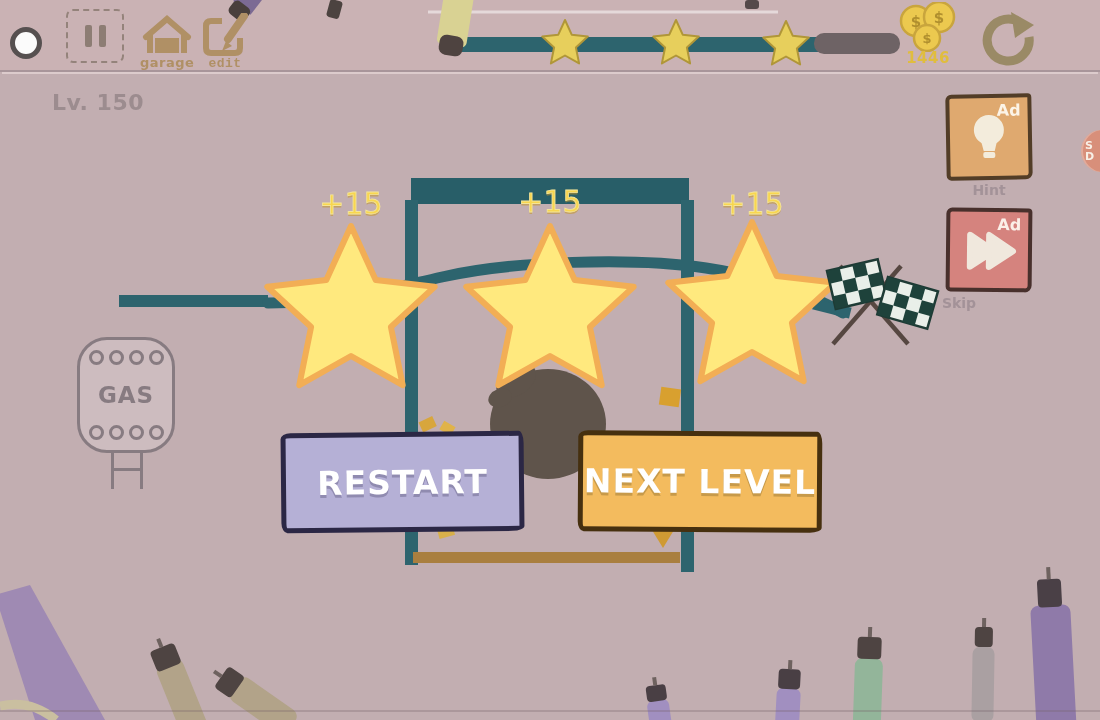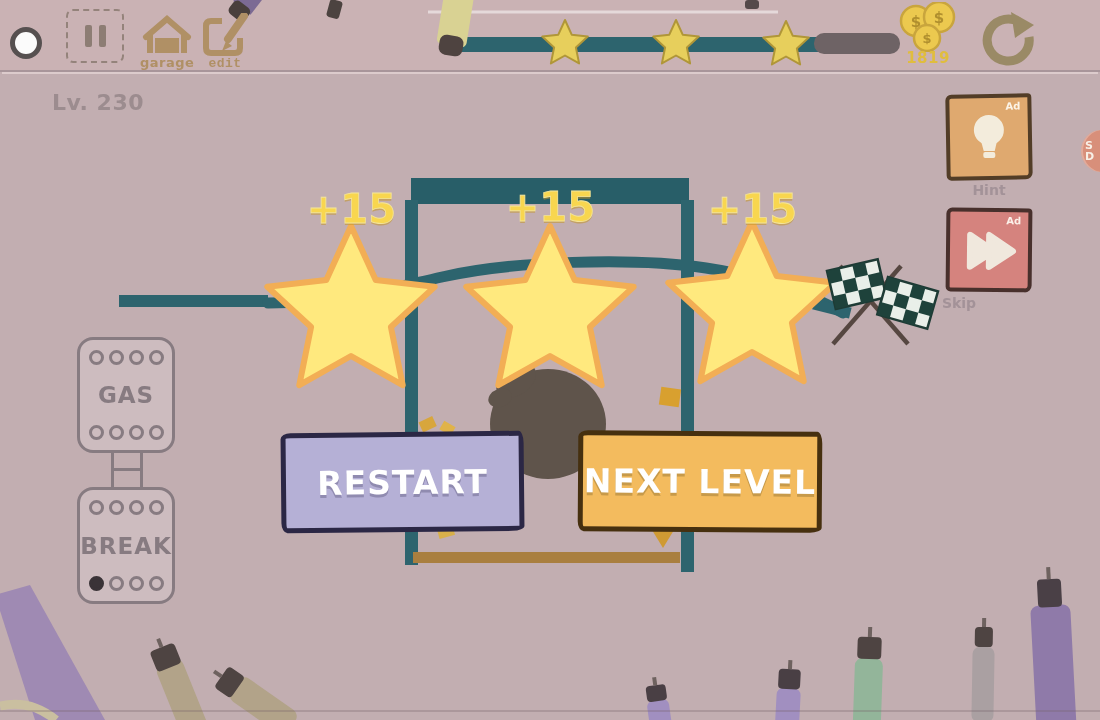--- a/index.html
+++ b/index.html
@@ -38,21 +38,21 @@
   .f-teal{fill:var(--c-teal,#2d646e);}
   .s-teal{stroke:var(--c-teal,#2d646e);}
   .f-platform{fill:var(--c-platform,#285e68);}
   .f-floor{fill:var(--c-floor,#a97f3f);}
   .f-blob{fill:var(--c-blob,#5f544b);}
   .bigstar{fill:var(--c-star-fill,#ffe97e);stroke:var(--c-star-stroke,#f2ae55);stroke-width:6;stroke-linejoin:round;}
   .sstar{fill:var(--c-small-star-fill,#e7cf5c);stroke:var(--c-small-star-stroke,#b09638);stroke-width:2;stroke-linejoin:round;}
   
   .level-label{left:52px;top:90px;font-size:22px;font-weight:bold;color:var(--c-hud-text,#9c8c8f);letter-spacing:.5px;z-index:10;}
   .reward{
-    width:90px;text-align:right;font-size:40px;font-weight:bold;z-index:10;
+    width:90px;text-align:center;font-size:30px;font-weight:normal;z-index:10;
     color:var(--c-reward,#f8d64f);
     text-shadow:0 2px 0 rgba(196,150,40,.55);
     -webkit-text-stroke:.8px #f3e49a;
   }
   #reward-1{left:306px;top:186px;} #reward-2{left:505px;top:184px;} #reward-3{left:707px;top:186px;}
   
   .big-btn{
     z-index:10;box-sizing:border-box;display:flex;align-items:center;justify-content:center;
     font-weight:bold;font-size:33px;color:#fff;letter-spacing:1px;cursor:pointer;
     border-radius:10px 5px 12px 6px / 6px 12px 5px 10px;
@@ -67,38 +67,38 @@
     background:var(--c-next-bg,#f3bb5e);border:5px solid var(--c-next-border,#46300f);
     transform:rotate(.4deg);text-shadow:0 3px 0 #c79a4a;
   }
   
   .sq-btn{
     width:86px;height:86px;box-sizing:border-box;z-index:10;cursor:pointer;
     border-radius:6px 4px 7px 5px;display:flex;align-items:center;justify-content:center;
   }
   .hint-btn{left:946px;top:94px;background:var(--c-hint-bg,#dfa96f);border:4px solid var(--c-hint-border,#523d27);transform:rotate(-1deg);}
   .skip-btn{left:946px;top:208px;height:84px;background:var(--c-skip-bg,#d5837e);border:4px solid var(--c-skip-border,#48302c);transform:rotate(.6deg);}
-  .ad-tag{position:absolute;top:3px;right:7px;font-size:10px;font-weight:bold;color:rgba(255,252,244,.9);}
+  .ad-tag{position:absolute;top:3px;right:7px;font-size:16px;font-weight:bold;color:rgba(255,252,244,.9);}
   .side-label{width:86px;text-align:center;font-size:14px;font-weight:bold;color:var(--c-label-gray,#a39298);z-index:10;}
   #hint-label{left:946px;top:182px;} #skip-label{left:916px;top:295px;}
   .badge{
     left:1081px;top:130px;width:40px;height:42px;border-radius:50%;z-index:10;
     background:#d88f7a;box-shadow:inset 2px 0 0 rgba(255,255,255,.25);
     display:flex;flex-direction:column;justify-content:center;padding-left:4px;box-sizing:border-box;
   }
   .badge span{font-size:11px;font-weight:bold;color:#f7efe6;line-height:11px;}
   
   .pedal{
     z-index:10;box-sizing:border-box;cursor:pointer;
     border:3px solid var(--c-pedal,#877b81);border-radius:16px;
     background:rgba(235,226,230,.28);
     display:flex;flex-direction:column;justify-content:space-between;align-items:center;
     padding:10px 0;
   }
-  #gas-pedal{left:77px;top:337px;width:98px;height:116px;}
+  #gas-pedal{left:77px;top:337px;width:98px;height:116px;border-radius:30px;}
   #break-pedal{left:77px;top:487px;width:98px;height:117px;}
   .dots{display:flex;gap:5px;}
   .dot{width:15px;height:15px;border:3px solid var(--c-pedal,#877b81);border-radius:50%;box-sizing:border-box;}
   .dot.filled{background:#3a3337;border-color:#3a3337;}
   .pedal-label{font-size:23px;font-weight:bold;color:var(--c-pedal,#877b81);letter-spacing:1px;}
   .connector{
     left:111px;top:451px;width:32px;height:38px;z-index:9;box-sizing:border-box;
     border-left:3px solid var(--c-pedal,#877b81);border-right:3px solid var(--c-pedal,#877b81);
   }
   .connector::after{content:'';display:block;margin-top:17px;border-top:3px solid var(--c-pedal,#877b81);}
@@ -264,31 +264,31 @@
 
   <div class="abs coins">
     <svg width="64" height="50" viewBox="0 0 64 50">
       <circle cx="20" cy="19" r="15" fill="#ecc94f" stroke="#c9a53d" stroke-width="2.5"></circle>
       <text x="20" y="25" text-anchor="middle" font-size="15" font-weight="bold" fill="#b08f2e">$</text>
       <circle cx="43" cy="15" r="15" fill="#ecc94f" stroke="#c9a53d" stroke-width="2.5"></circle>
       <text x="43" y="21" text-anchor="middle" font-size="15" font-weight="bold" fill="#b08f2e">$</text>
       <circle cx="31" cy="36" r="13" fill="#ecc94f" stroke="#c9a53d" stroke-width="2.5"></circle>
       <text x="31" y="41" text-anchor="middle" font-size="13" font-weight="bold" fill="#b08f2e">$</text>
     </svg>
-    <span class="coin-count">1819</span>
+    <span class="coin-count">1446</span>
   </div>
 
   <div class="abs retry-top">
     <svg width="58" height="56" viewBox="0 0 58 56">
       <path d="M39 12 A21 21 0 1 0 49 27" fill="none" stroke="#9a8a66" stroke-width="9"></path>
       <polygon points="31,2 54,15 35,28" fill="#9a8a66"></polygon>
     </svg>
   </div>
 
-  <div class="abs level-label">Lv. 230</div>
+  <div class="abs level-label">Lv. 150</div>
 
   <div class="abs reward" id="reward-1">+15</div>
   <div class="abs reward" id="reward-2">+15</div>
   <div class="abs reward" id="reward-3">+15</div>
 
   <div class="abs sq-btn hint-btn">
     <span class="ad-tag">Ad</span>
     <svg width="44" height="52" viewBox="0 0 44 52">
       <circle cx="22" cy="19" r="15" fill="#f3ecdc"></circle>
       <path d="M14 30 h16 l-2.5 10 h-11 z" fill="#f3ecdc"></path>
@@ -327,29 +327,14 @@
     </div>
     <span class="pedal-label">GAS</span>
     <div class="dots">
       <span class="dot"></span>
         <span class="dot"></span>
         <span class="dot"></span>
         <span class="dot"></span>
     </div>
   </div>
   <div class="abs connector"></div>
-  <div class="abs pedal" id="break-pedal">
-    <div class="dots">
-      <span class="dot"></span>
-        <span class="dot"></span>
-        <span class="dot"></span>
-        <span class="dot"></span>
-    </div>
-    <span class="pedal-label">BREAK</span>
-    <div class="dots">
-      <span class="dot filled"></span>
-        <span class="dot"></span>
-        <span class="dot"></span>
-        <span class="dot"></span>
-    </div>
-  </div>
 
 </div>
 
 </body></html>

